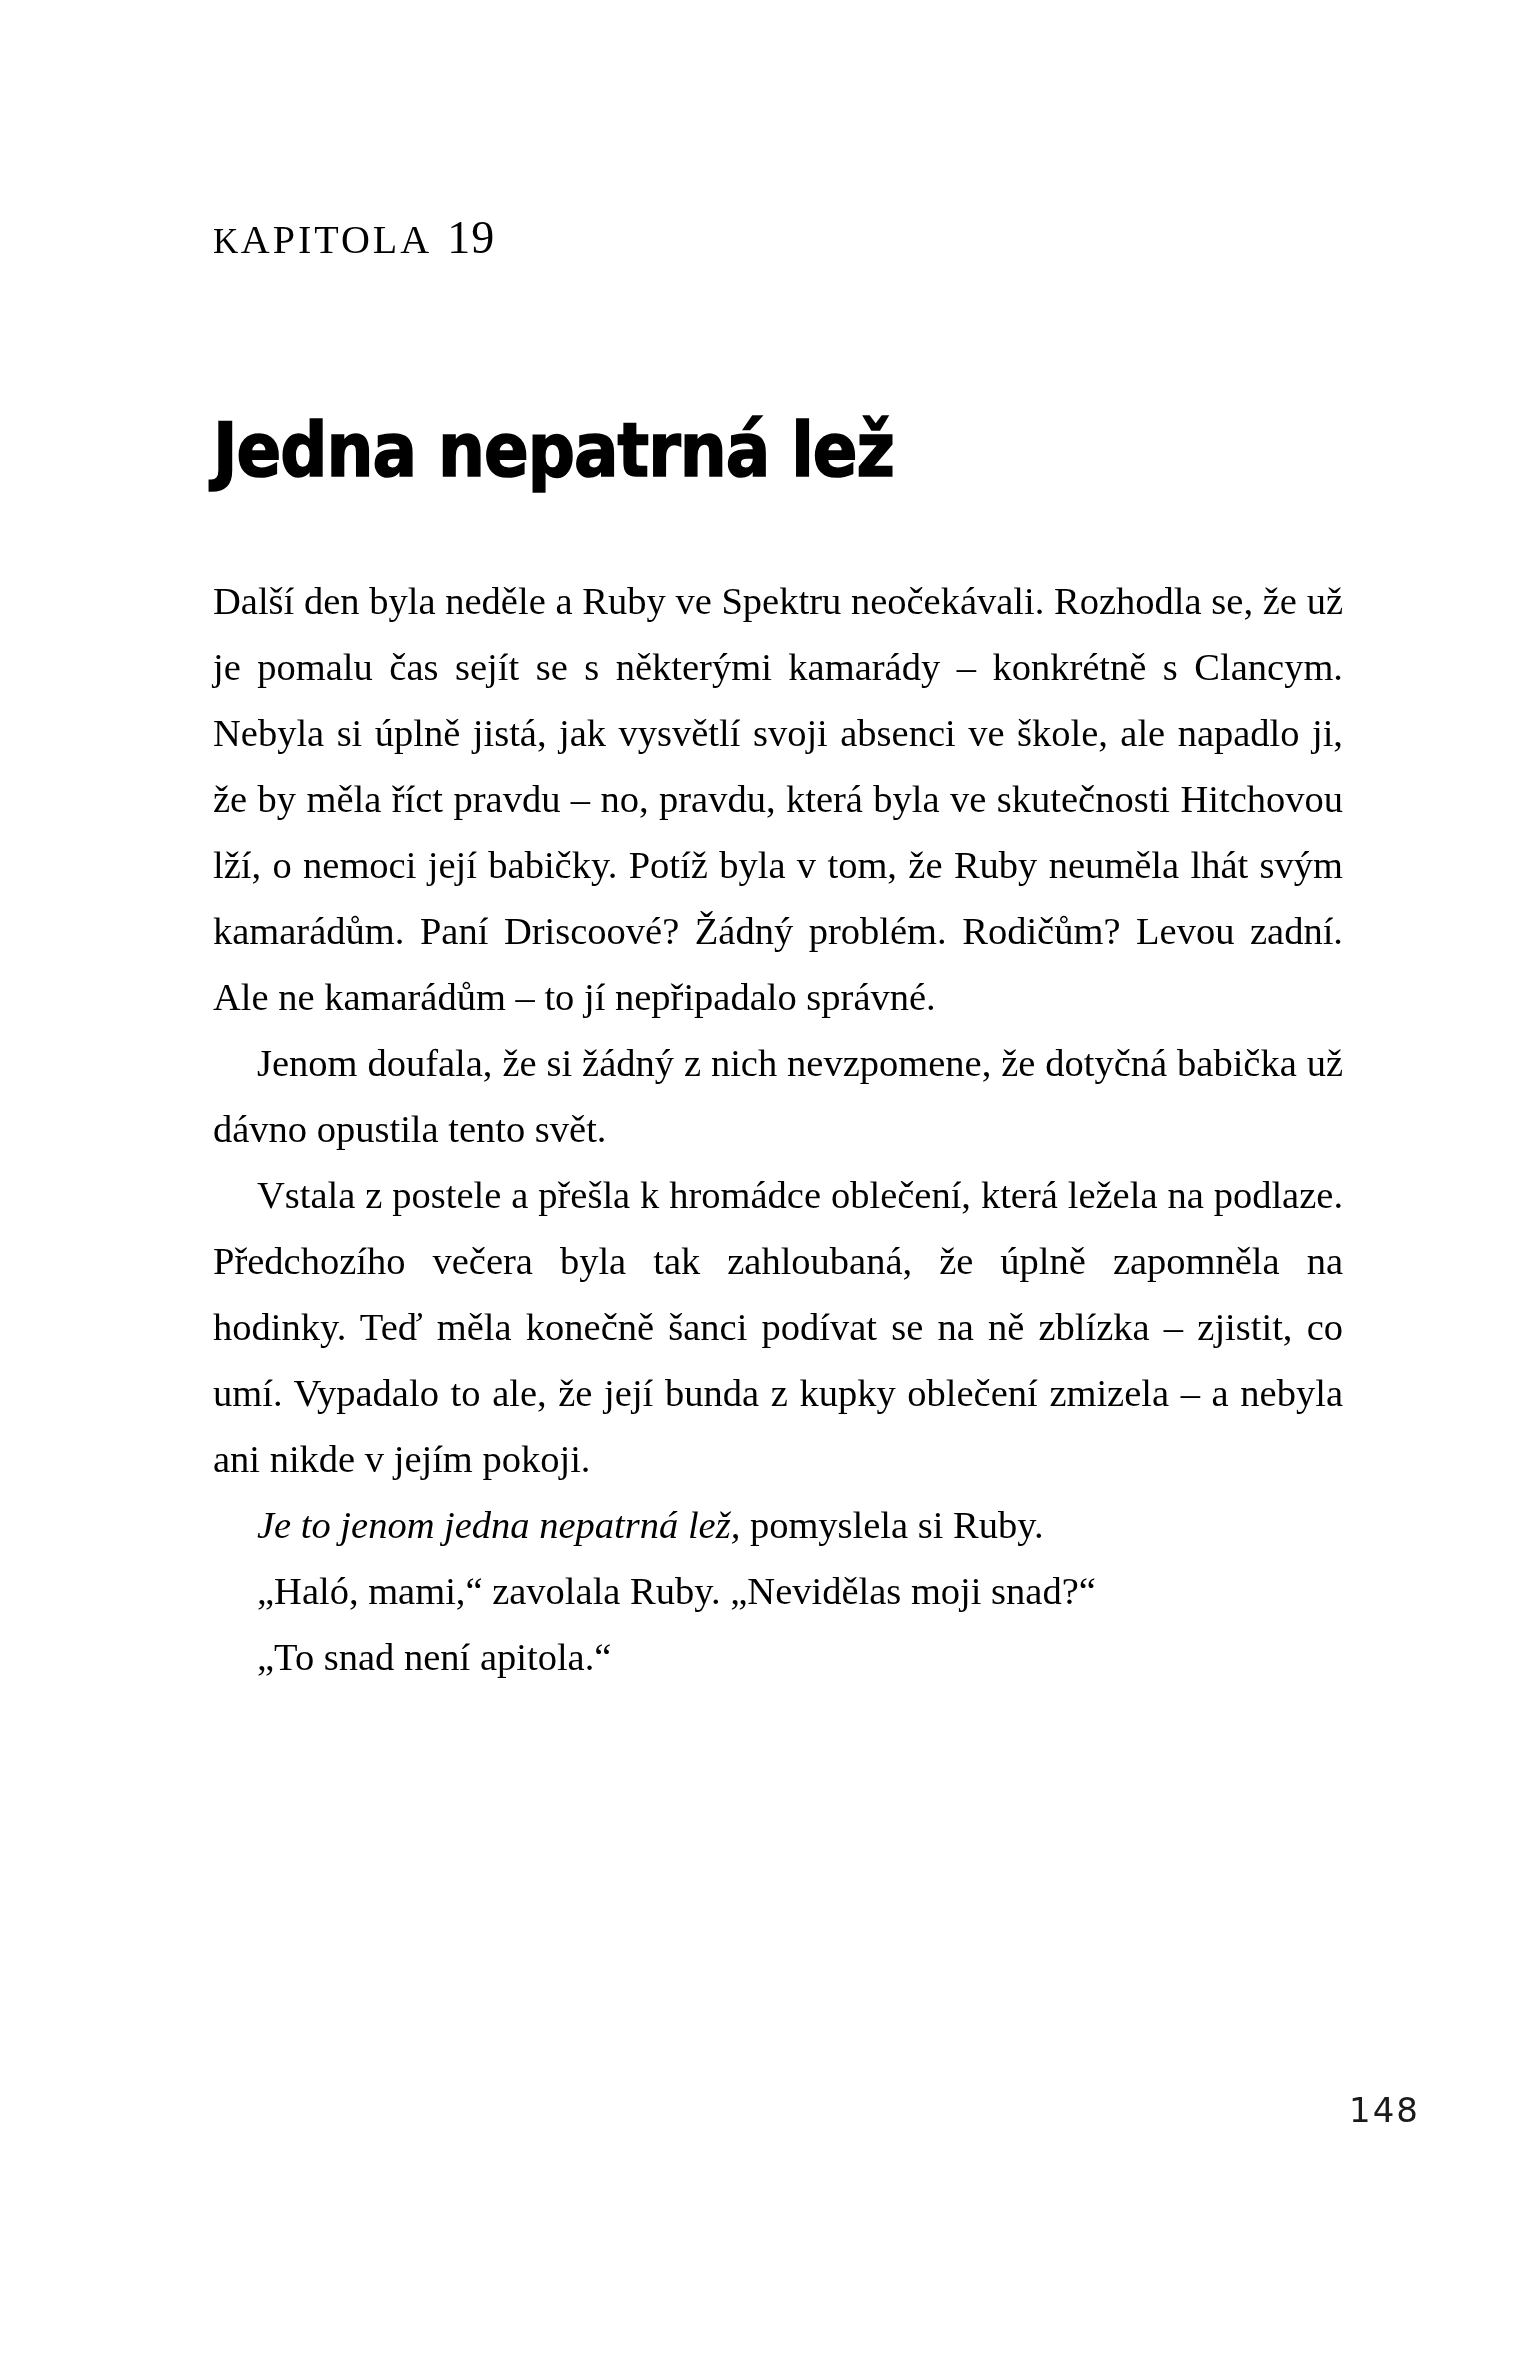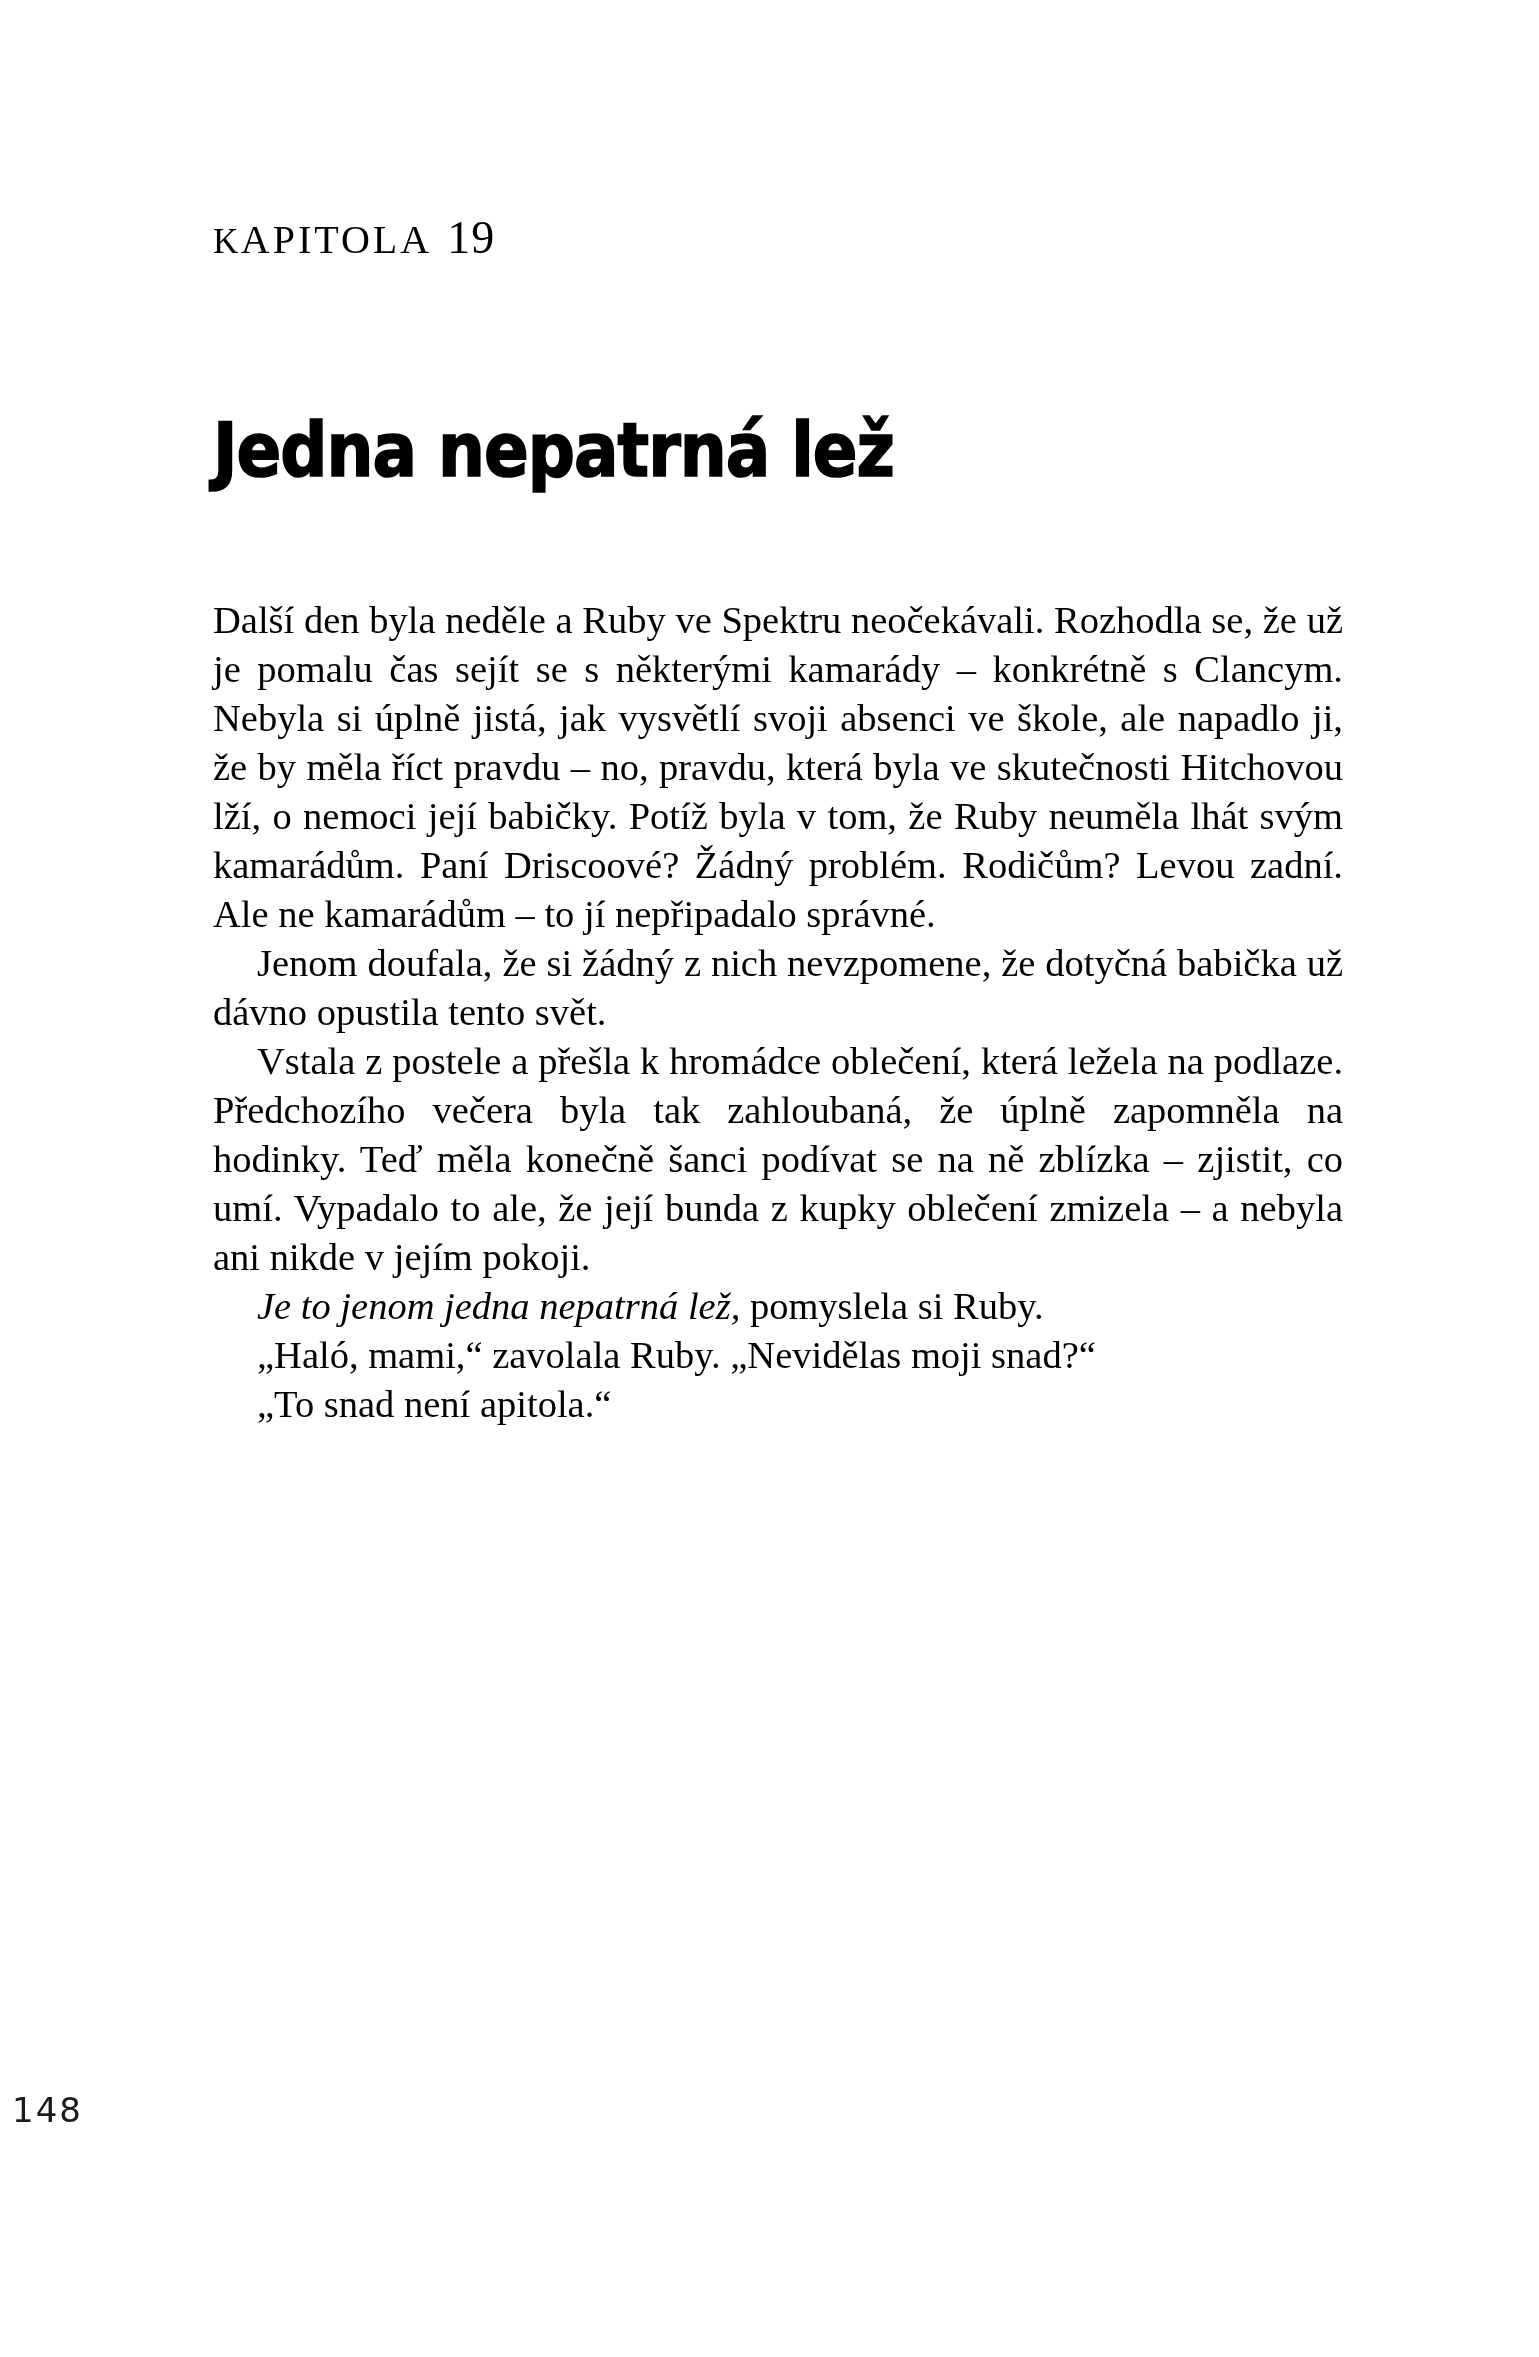--- a/index.html
+++ b/index.html
@@ -67,44 +67,44 @@
     font-size: 66px;
     letter-spacing: -1px;
     line-height: 1;
     -webkit-text-stroke: 1.5px #000;
     transform: scaleY(1.12);
     transform-origin: left top;
     white-space: nowrap;
   }
 
   .body-text {
-    margin-top: 116px;
+    margin-top: 88px;
     font-size: 38.5px;
-    line-height: 49px;
+    line-height: 66px;
     text-align: justify;
     text-justify: inter-word;
     hyphens: manual;
   }
 
   .body-text p {
     margin: 0;
   }
   .body-text p.indent {
     text-indent: 44px;
   }
   .body-text em {
     font-style: italic;
   }
 
   .folio {
     position: absolute;
     left: 0;
     top: 2090px;
     width: 1408px;
-    text-align: left;
+    text-align: right;
     font-family: "DejaVu Sans", sans-serif;
     font-size: 34px;
     letter-spacing: 2px;
     color: #1a1a1a;
   }
 </style>
 </head>
 <body>
 
 <div class="page">

